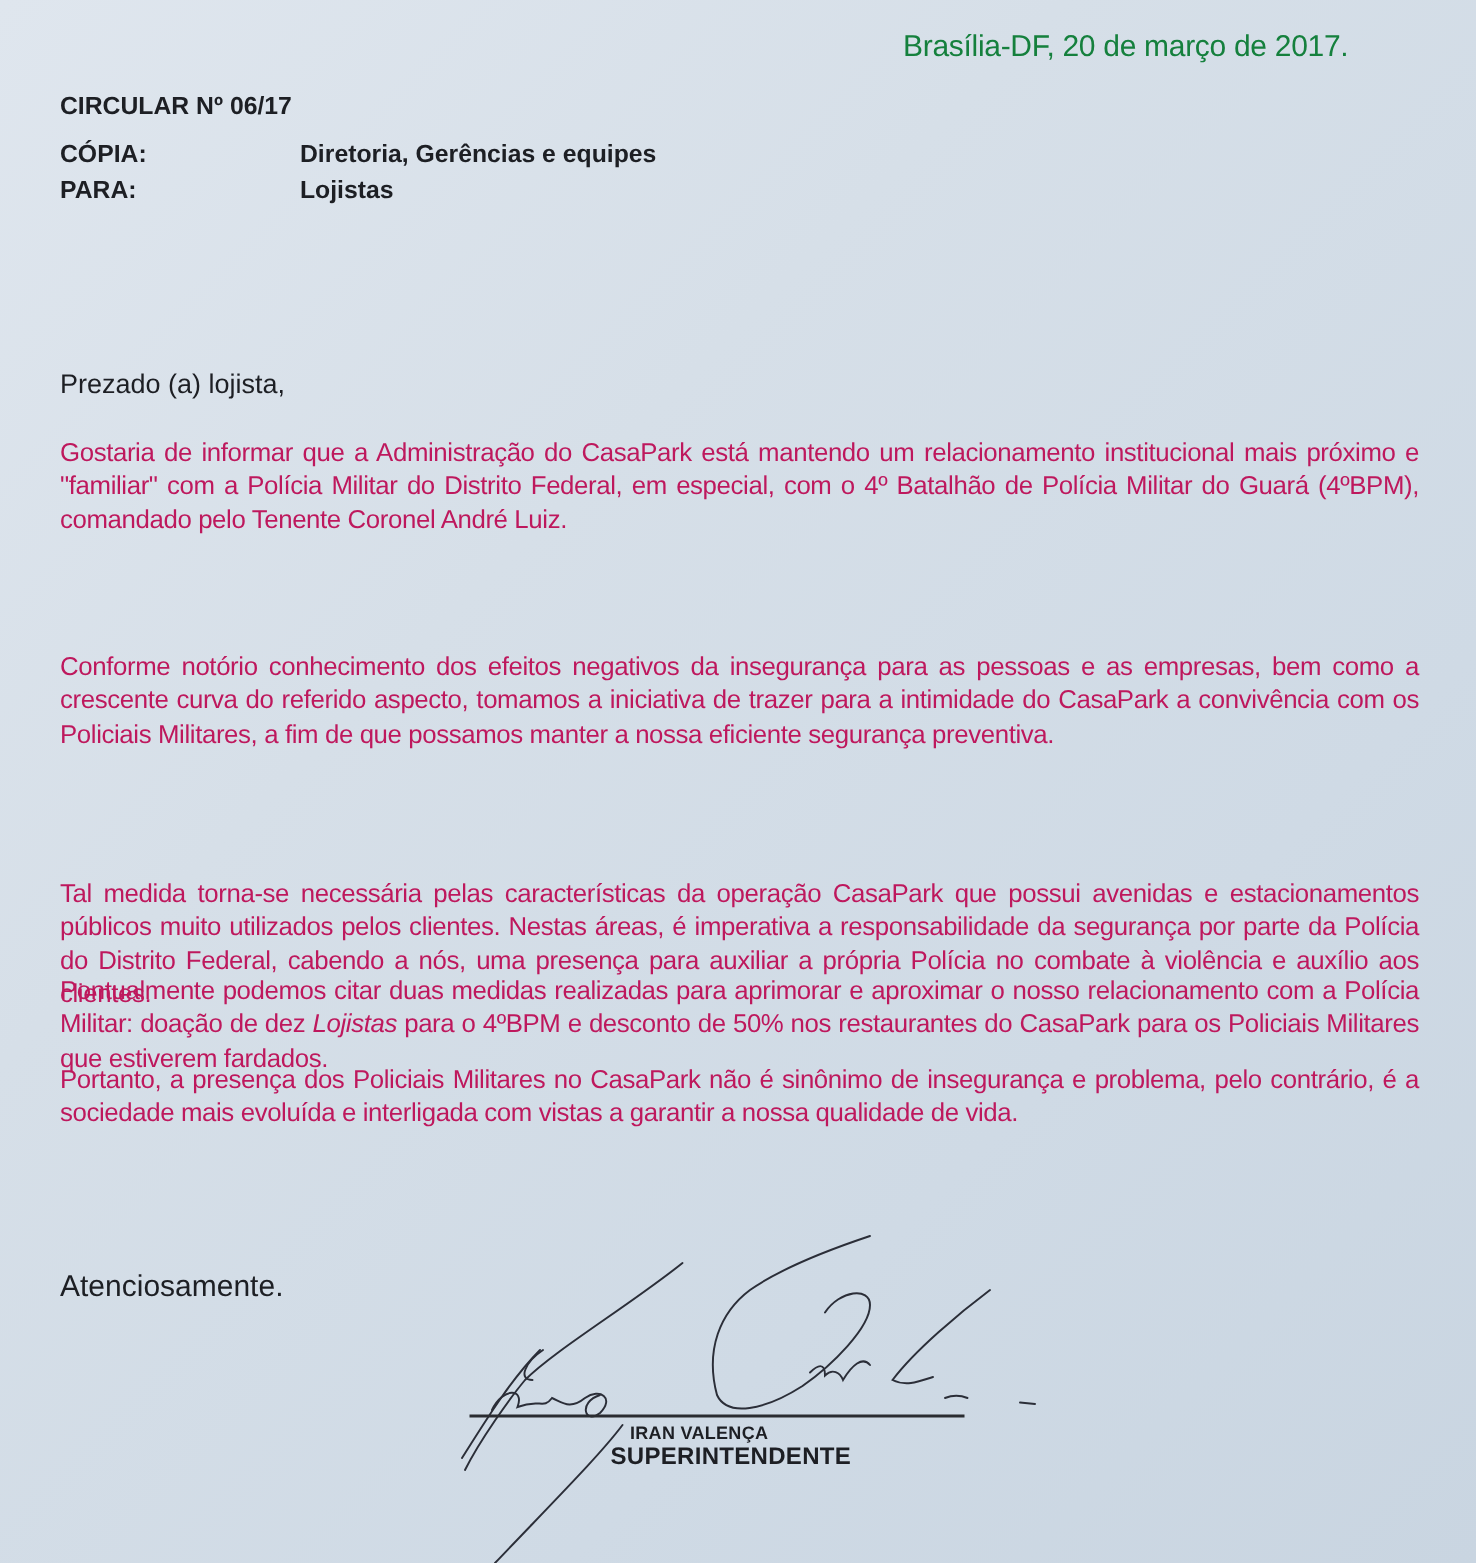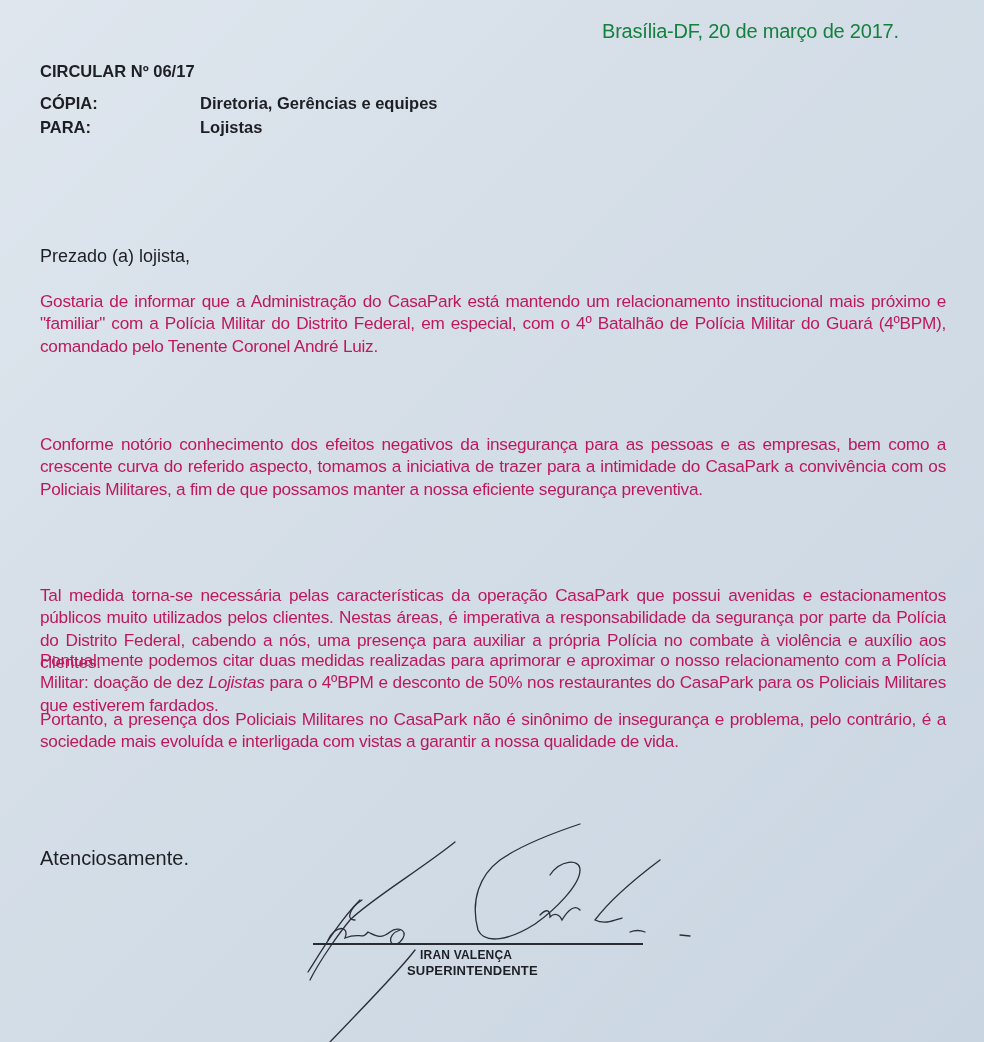--- a/index.html
+++ b/index.html
@@ -31,21 +31,21 @@
     .p4 { top: 649px; }
     .p5 { top: 708px; }
     .closing { position: absolute; left: 40px; top: 847px; font-size: 20px; }
     .sig-line {
       position: absolute; left: 313px; top: 943px; width: 330px; height: 2px; background: #2a2c31;
     }
     .sig-name {
       position: absolute; left: 420px; top: 948px; font-weight: bold; font-size: 12px; letter-spacing: 0.2px;
     }
     .sig-title {
-      position: absolute; left: 407px; top: 963px; font-weight: bold; font-size: 13px; letter-spacing: 0.2px;
+      position: absolute; left: 407px; top: 963px; font-weight: bold; font-size: 16px; letter-spacing: 0.2px;
     }
     .signature { position: absolute; left: 250px; top: 820px; width: 500px; height: 222px; }
     em { font-style: italic; }
   </style>
 </head>
 <body>
 
 <div class="page">
 
   <div class="date">Brasília-DF, 20 de março de 2017.</div>

